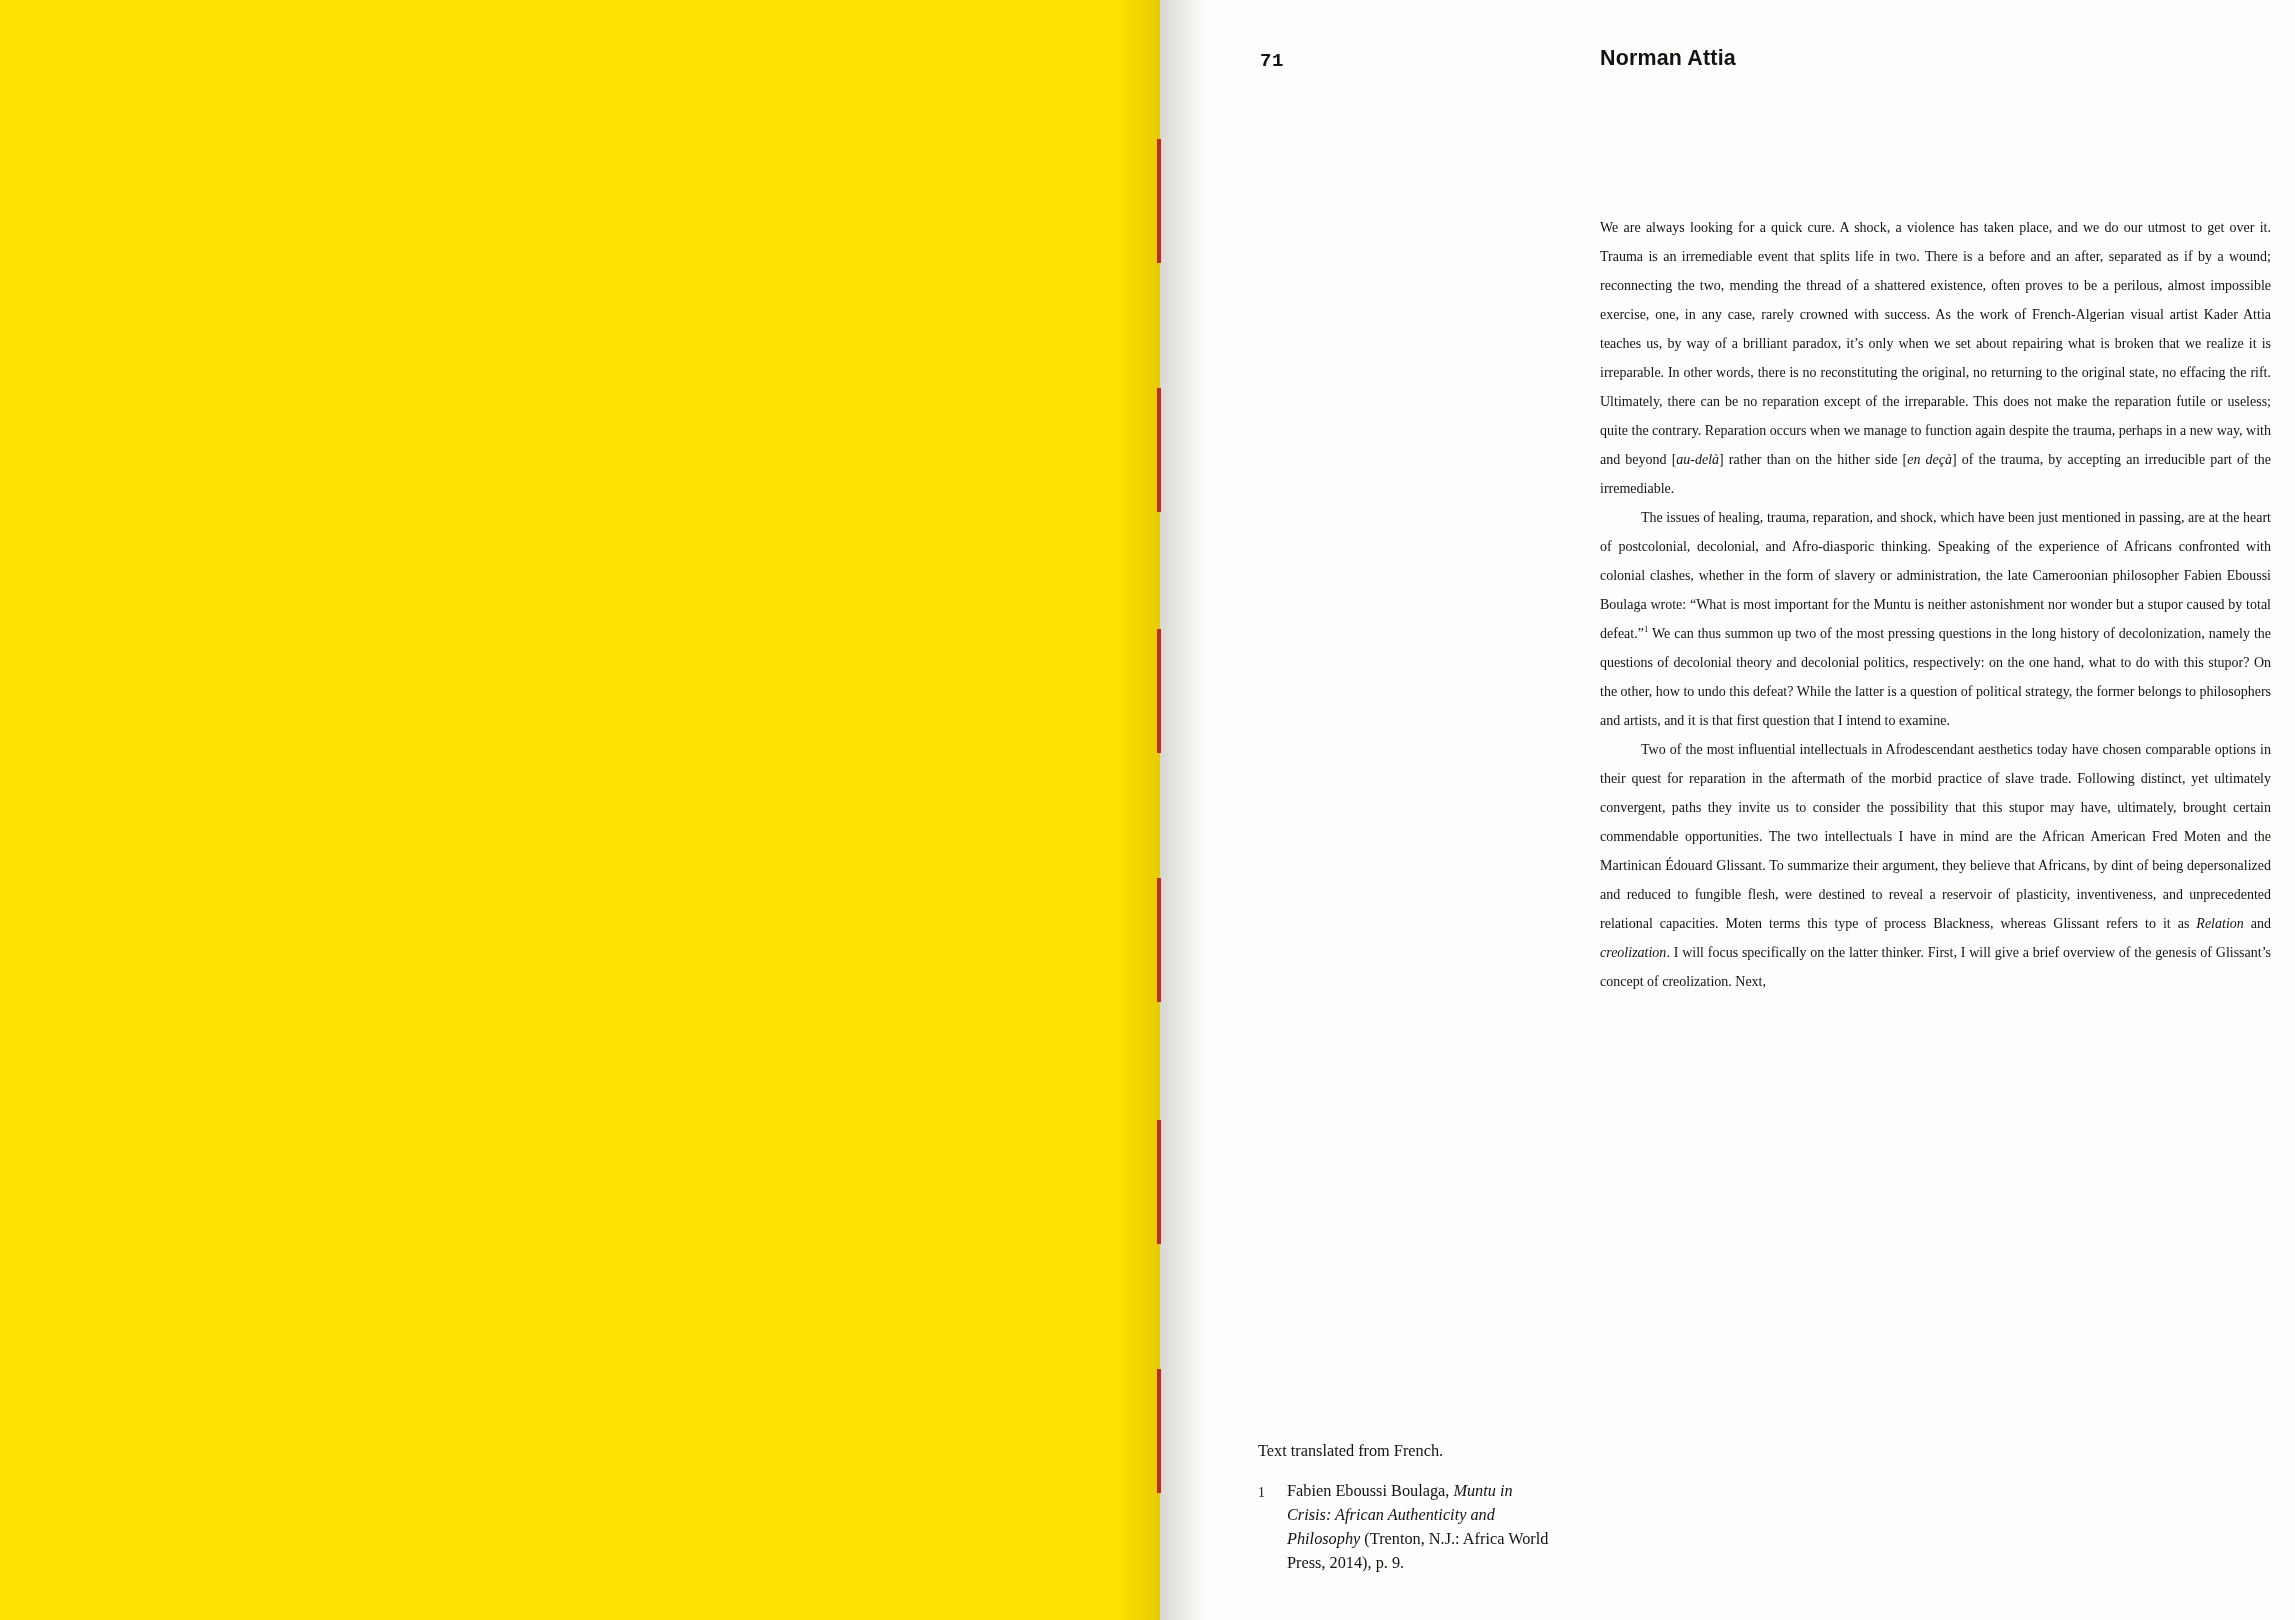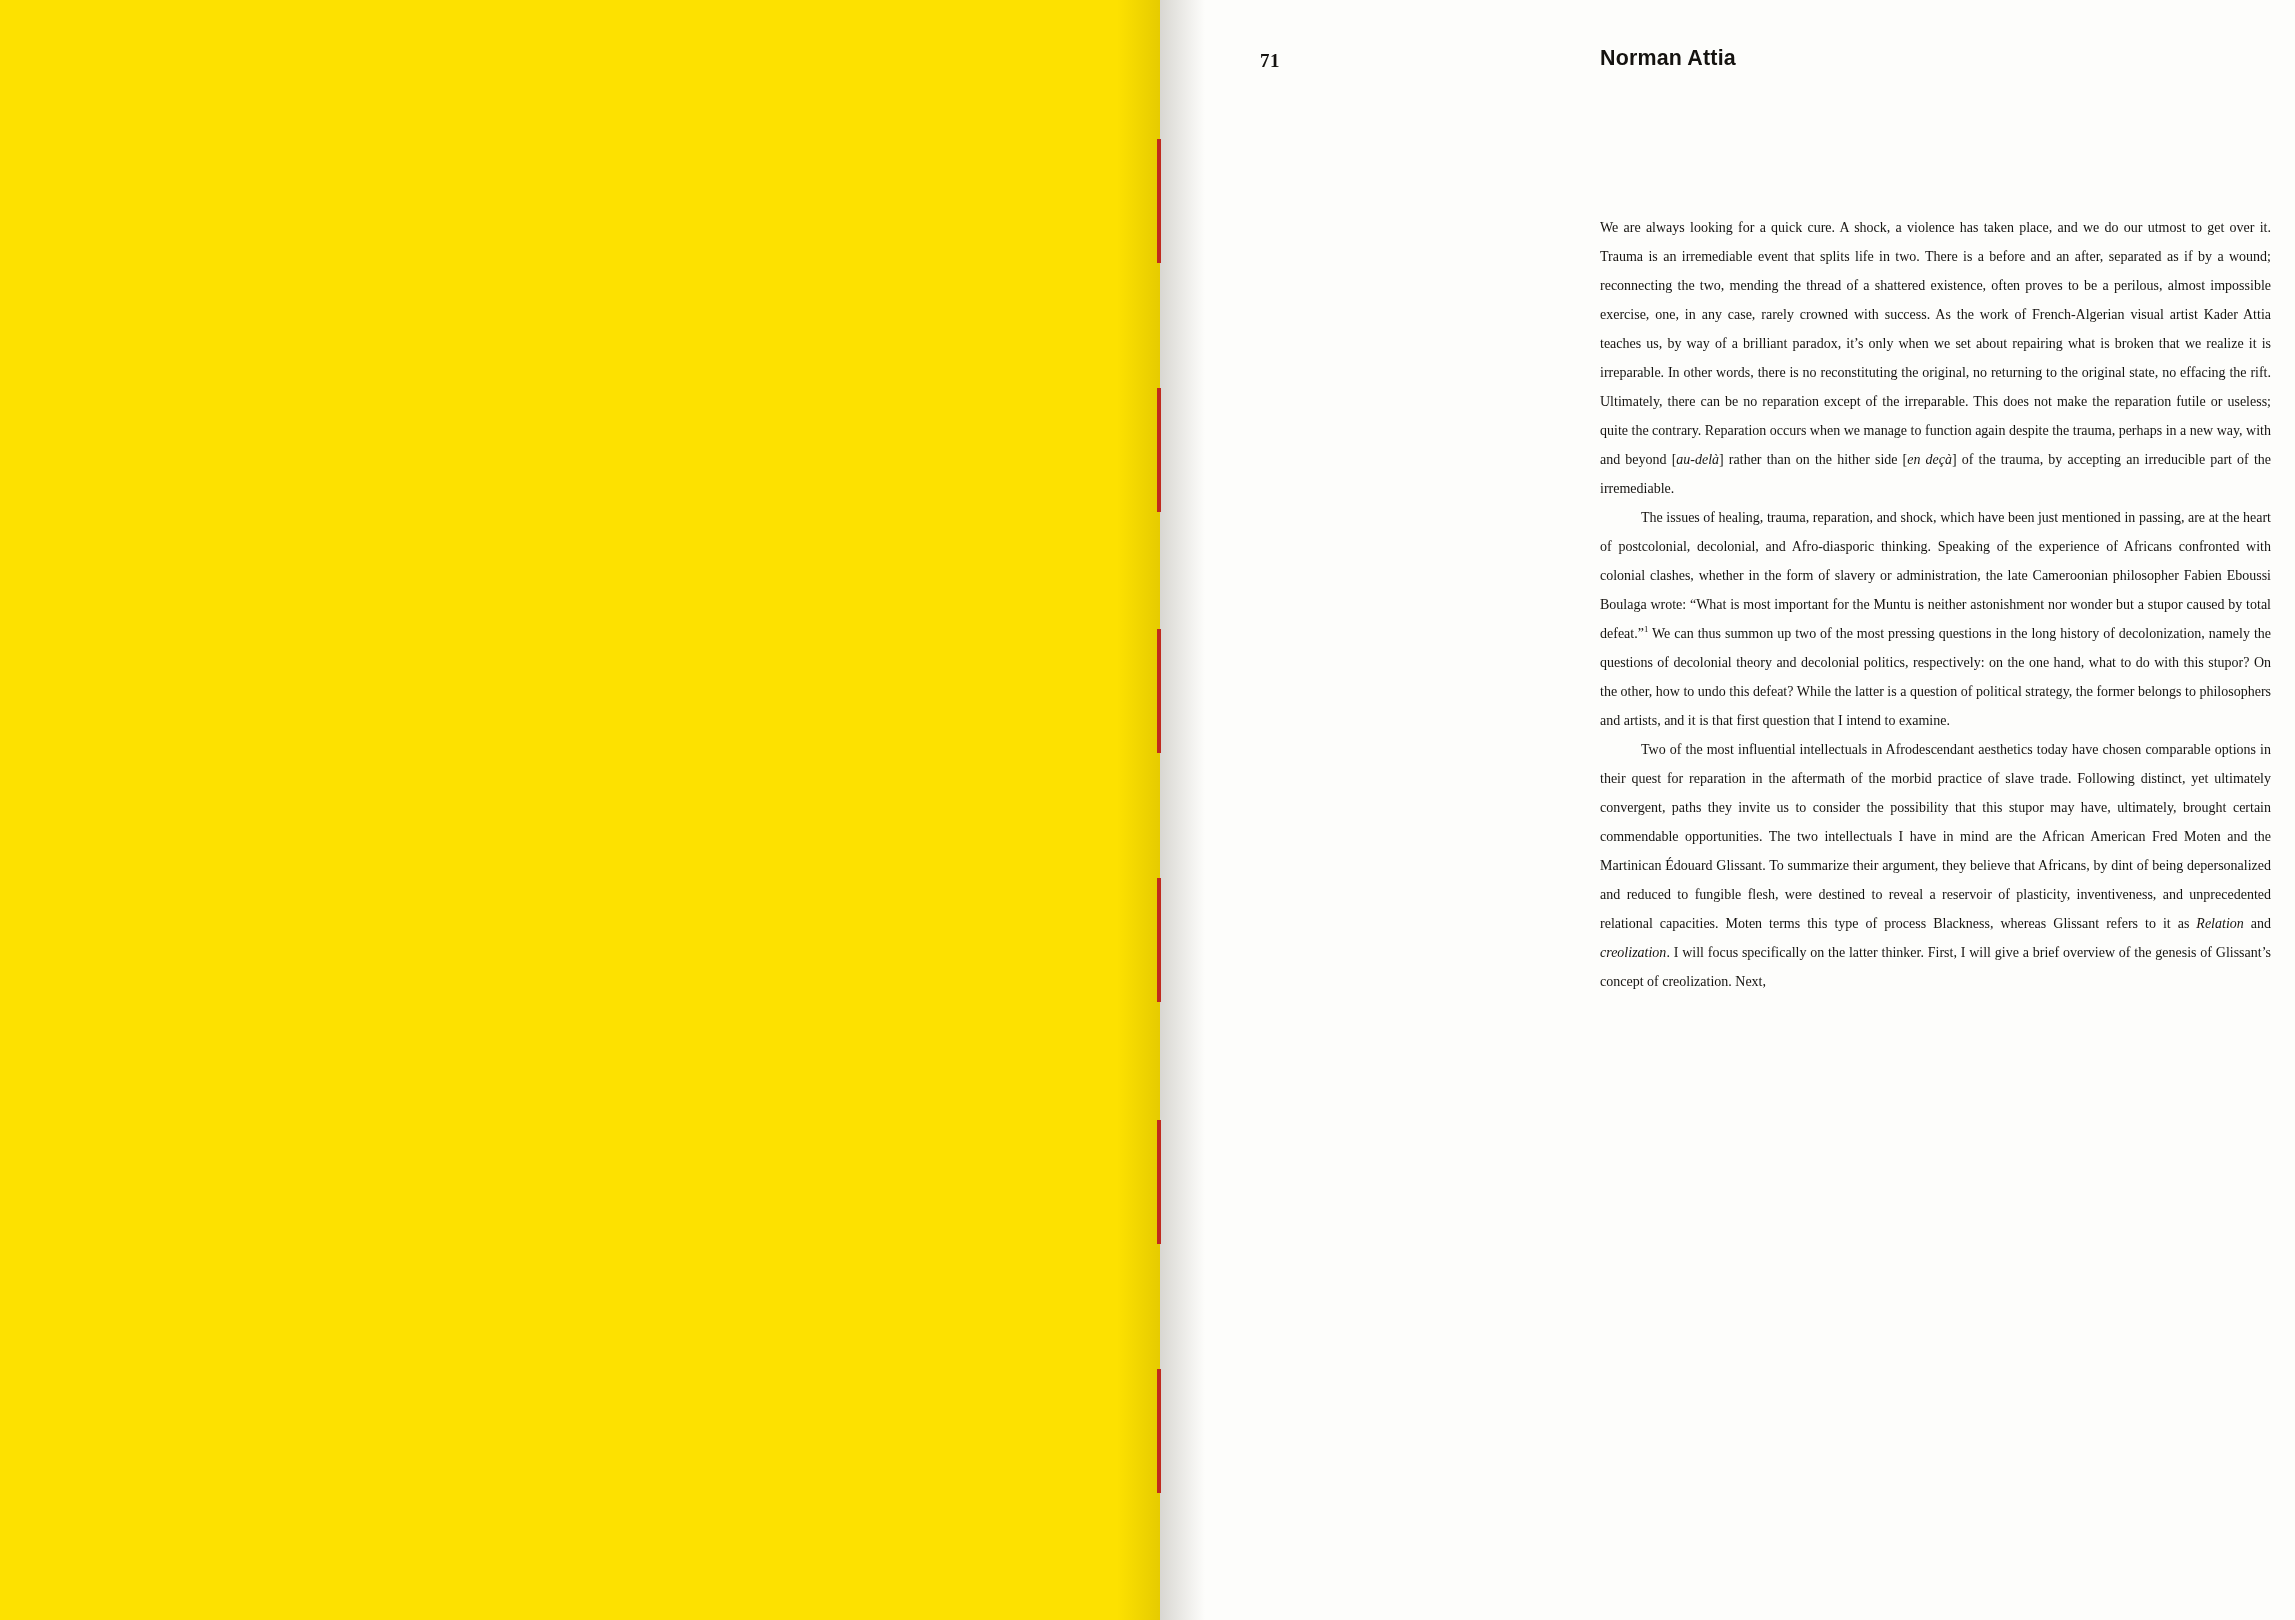--- a/index.html
+++ b/index.html
@@ -24,21 +24,21 @@
     pointer-events:none;
   }
   .reg-mark {
     position:absolute; left:1157px; width:4.3px; height:124px;
     background: var(--red, #c02a1e);
   }
   .m1{top:139px} .m2{top:388px} .m3{top:629px} .m4{top:878px} .m5{top:1120px} .m6{top:1369px}
 
   .page-number {
     position:absolute; left:1260px; top:50px;
-    font-family:Liberation Serif, serif;
+    font-family:Liberation Mono, monospace;
     font-size:19px; font-weight:700; letter-spacing:0.5px;
   }
   .author {
     position:absolute; left:1600px; top:46px;
     font-family:"Liberation Sans", sans-serif;
     font-size:21.4px; font-weight:700; letter-spacing:0.2px;
   }
 
   .body-text {
     position:absolute; left:1600px; top:213px; width:671px;
@@ -77,15 +77,22 @@
 
   <div class="page-number">71</div>
   <div class="author">Norman Attia</div>
 
   <div class="body-text">
     <p><span>We are always looking for a quick cure. A shock, a violence has taken place, and we do our utmost to get over it. Trauma is an irremediable event that splits life in two. There is a before and an after, separated as if by a wound; reconnecting the two, mending the thread of a shattered existence, often proves to be a perilous, almost impossible exercise, one, in any case, rarely crowned with success. As the work of French-Algerian visual artist Kader Attia teaches us, by way of a brilliant paradox, it’s only when we set about repairing what is broken that we realize it is irreparable. In other words, there is no reconstituting the original, no returning to the original state, no effacing the rift. Ultimately, there can be no reparation except of the irreparable. This does not make the reparation futile or useless; quite the contrary. Reparation occurs when we manage to function again despite the trauma, perhaps in a new way, with and beyond [</span><span class="it">au-delà</span><span>] rather than on the hither side [</span><span class="it">en deçà</span><span>] of the trauma, by accepting an irreducible part of the irremediable.</span></p>
     <p class="indent"><span>The issues of healing, trauma, reparation, and shock, which have been just mentioned in passing, are at the heart of postcolonial, decolonial, and Afro-diasporic thinking. Speaking of the experience of Africans confronted with colonial clashes, whether in the form of slavery or administration, the late Cameroonian philosopher Fabien Eboussi Boulaga wrote: “What is most important for the Muntu is neither astonishment nor wonder but a stupor caused by total defeat.”</span><sup>1</sup><span> We can thus summon up two of the most pressing questions in the long history of decolonization, namely the questions of decolonial theory and decolonial politics, respectively: on the one hand, what to do with this stupor? On the other, how to undo this defeat? While the latter is a question of political strategy, the former belongs to philosophers and artists, and it is that first question that I intend to examine.</span></p>
     <p class="indent"><span>Two of the most influential intellectuals in Afrodescendant aesthetics today have chosen comparable options in their quest for reparation in the aftermath of the morbid practice of slave trade. Following distinct, yet ultimately convergent, paths they invite us to consider the possibility that this stupor may have, ultimately, brought certain commendable opportunities. The two intellectuals I have in mind are the African American Fred Moten and the Martinican Édouard Glissant. To summarize their argument, they believe that Africans, by dint of being depersonalized and reduced to fungible flesh, were destined to reveal a reservoir of plasticity, inventiveness, and unprecedented relational capacities. Moten terms this type of process Blackness, whereas Glissant refers to it as </span><span class="it">Relation</span><span> and </span><span class="it">creolization</span><span>. I will focus specifically on the latter thinker. First, I will give a brief overview of the genesis of Glissant’s concept of creolization. Next,</span></p>
   </div>
 
+  <div class="footnotes">
+    <p class="translation-note">Text translated from French.</p>
+    <div class="footnote-item">
+      <span class="fn-num">1</span>
+      <span class="fn-text"><span>Fabien Eboussi Boulaga, </span><span class="it">Muntu in Crisis: African Authenticity and Philosophy</span><span> (Trenton, N.J.: Africa World Press, 2014), p. 9.</span></span>
+    </div>
+  </div>
 
 </div>
 
 
 </body></html>

